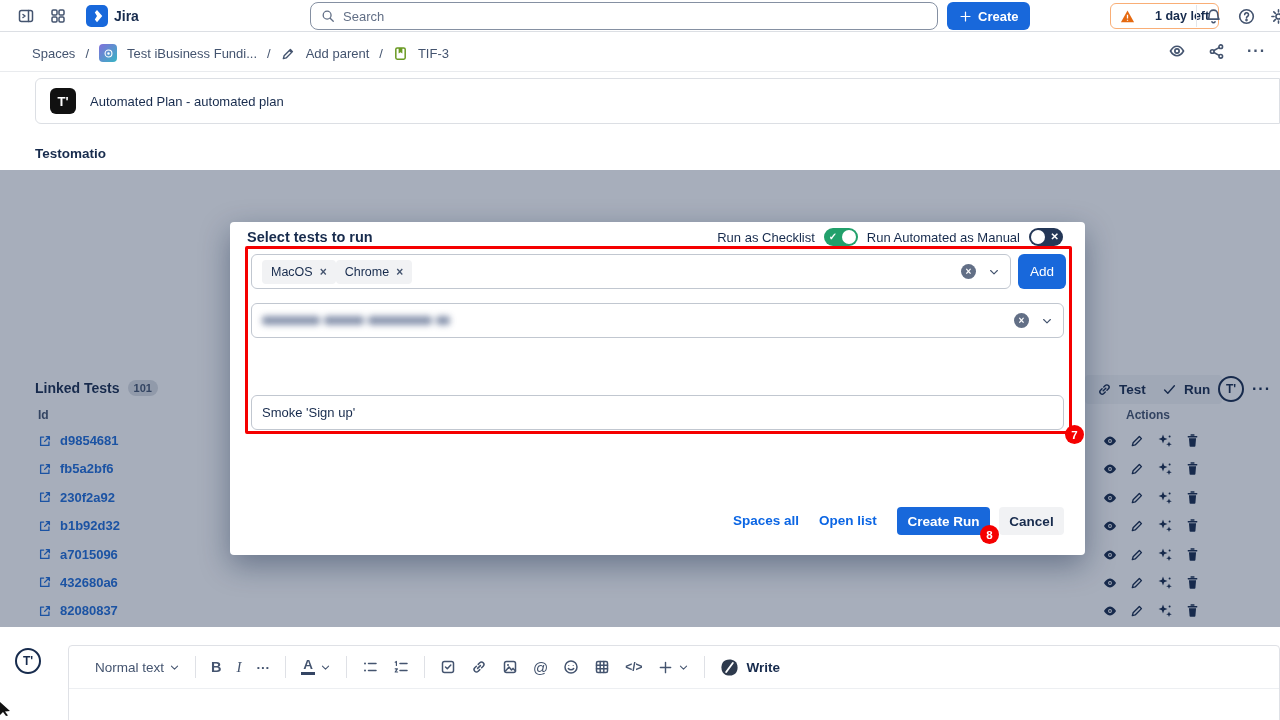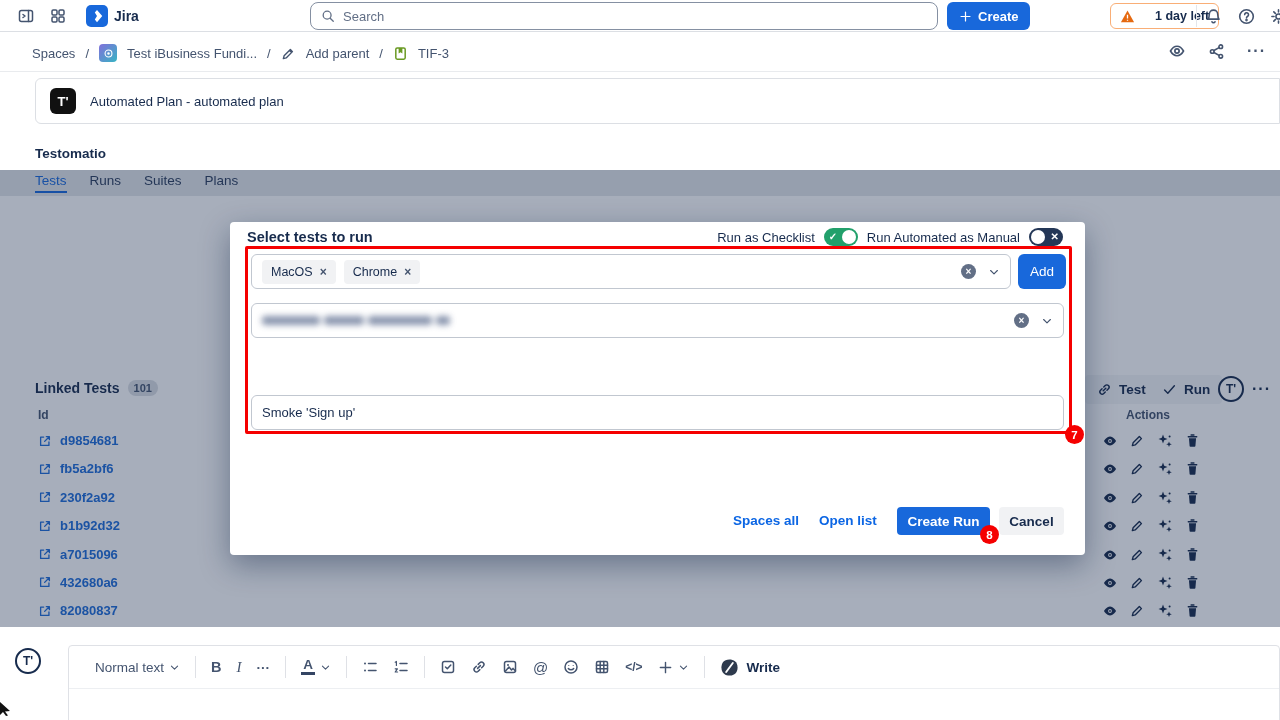--- a/index.html
+++ b/index.html
@@ -62,21 +62,21 @@
 .tg.off{background:#243757}
 .tg .knob{position:absolute;top:2px;width:14px;height:14px;border-radius:50%;background:#fff}
 .tg.on .knob{right:2px}
 .tg.off .knob{left:2px}
 .tg .mark{position:absolute;top:3px;font-size:10px;color:#fff;font-weight:bold}
 .tg.on .mark{left:5px}
 .tg.off .mark{right:4px}
 .red-rect{position:absolute;top:24px;left:15px;width:827px;height:188px;border:3px solid #F50000;border-radius:2px;pointer-events:none;z-index:3}
 .fld{position:absolute;left:21px;height:35px;border:1px solid #C1C7D0;border-radius:6px;background:#fff;display:flex;align-items:center;padding:0 10px;font-size:13px}
 .fld .tail{margin-left:auto;display:flex;align-items:center;gap:12px}
-.chip{background:#F1F2F4;border-radius:4px;padding:5px 9px;font-size:12.5px;color:#172B4D;display:flex;align-items:center;gap:7px;margin-right:8px}
+.chip{background:#F1F2F4;border-radius:4px;padding:5px 9px;font-size:12.5px;color:#172B4D;display:flex;align-items:center;gap:7px;margin-right:0}
 .chip .x{color:#44546F;font-weight:bold;cursor:pointer;font-size:12px}
 .clear-ic{width:15px;height:15px;border-radius:50%;background:#626F86;color:#fff;font-size:10px;font-weight:bold;display:flex;align-items:center;justify-content:center;cursor:pointer}
 .chev{color:#44546F;cursor:pointer}
 .add-btn{position:absolute;left:788px;top:32px;width:48px;height:35px;background:#1868DB;color:#fff;border:none;border-radius:6px;font-size:13.5px;cursor:pointer;font-family:inherit}
 .blurwrap{display:flex;align-items:center;gap:4px;filter:blur(3px);opacity:.8}
 .blurseg{height:9px;border-radius:3px;background:#6B7A99}
 .placeholder{color:#7A869A}
 .badge{position:absolute;width:19px;height:19px;border-radius:50%;background:#F50000;color:#fff;font-size:11.5px;font-weight:bold;display:flex;align-items:center;justify-content:center;z-index:25}
 .m-link{position:absolute;top:291px;font-size:13.5px;font-weight:bold;color:#0C66E4;cursor:pointer}
 .m-btn{position:absolute;top:285px;height:28px;border:none;border-radius:4px;font-size:13.5px;font-weight:bold;cursor:pointer;font-family:inherit}
@@ -213,26 +213,20 @@
 
 <div class="plan-card">
   <span class="tico">T'</span>
   <span class="plan-title">Automated Plan - automated plan</span>
 </div>
 
 <div class="tmt-heading">Testomatio</div>
 
 <div class="plugin">
 
-  <div class="tabstrip">
-    <span class="tab active">Tests</span>
-    <span class="tab">Runs</span>
-    <span class="tab">Suites</span>
-    <span class="tab">Plans</span>
-  </div>
 
   <div class="lt-label">
     <span>Linked Tests</span>
     <span class="lt-count">101</span>
   </div>
 
   <div class="integ">
     <span>
       <svg class="ic" width="16" height="16" viewBox="0 0 16 16">
           <path d="M2.5 7.5L8 2.5l5.5 5M4 6.8V13h8V6.8"></path>

